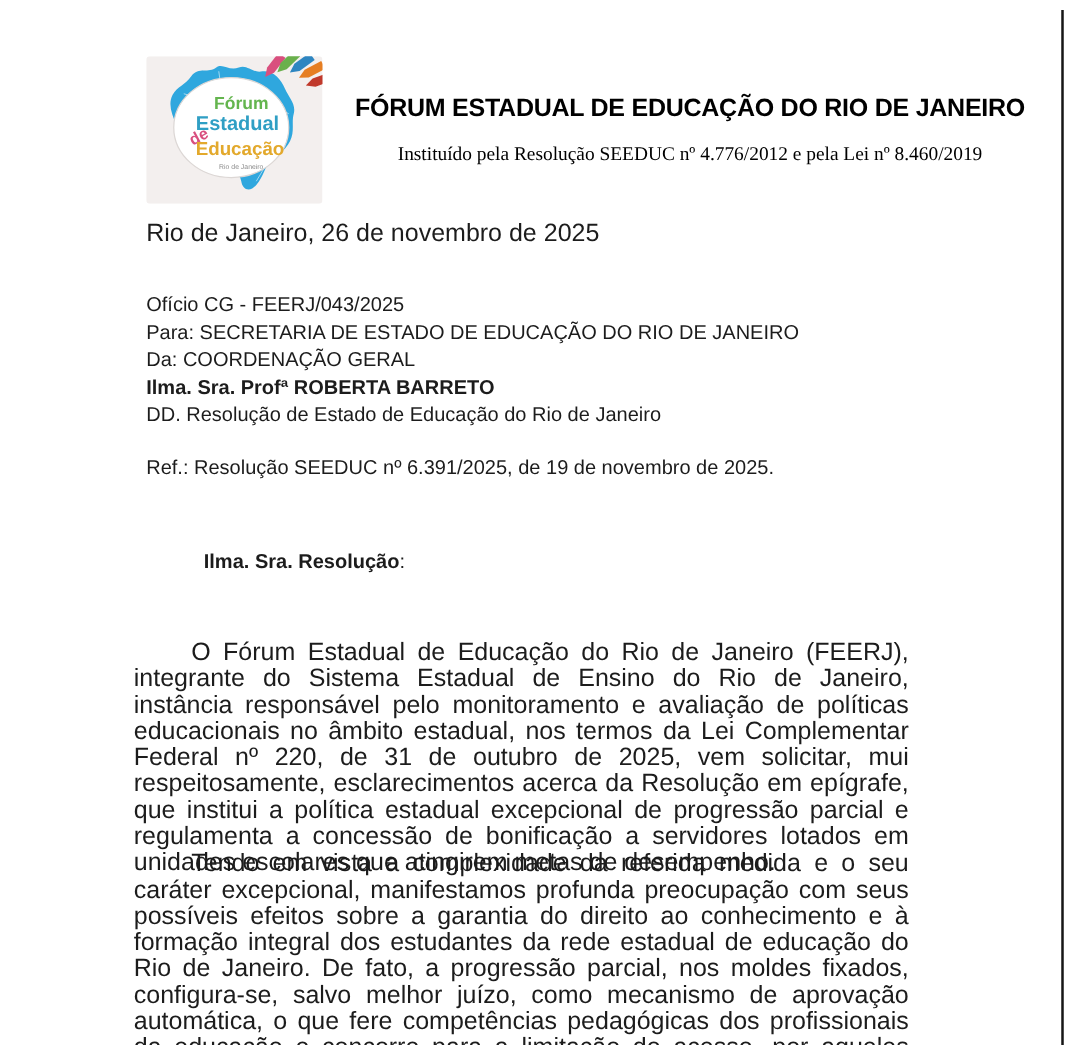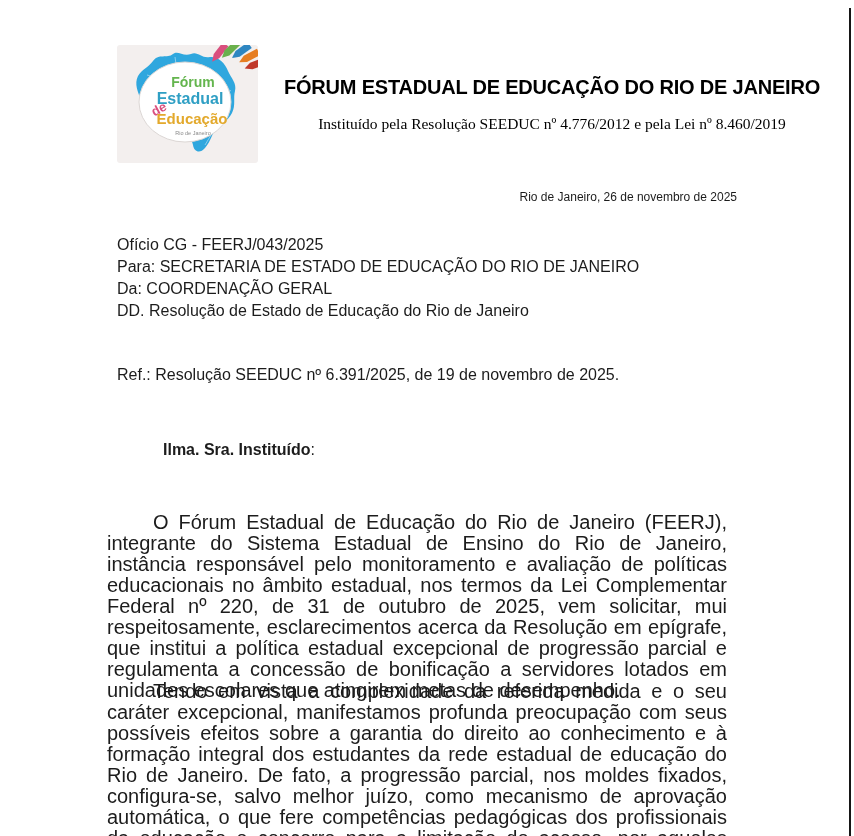--- a/index.html
+++ b/index.html
@@ -25,22 +25,22 @@
   .doc-title{
     font-weight:bold;font-size:20px;letter-spacing:-0.2px;color:#000;
     margin:0 0 16px 0;
   }
   .doc-subtitle{
     font-family:"Liberation Serif", serif;
     font-size:15.5px;color:#000;margin:12px;text-align:center;
   }
   
   .date-line{
-    position:absolute;left:117px;top:190px;width:620px;
-    text-align:right;font-size:12px;
+    position:absolute;left:117px;top:176px;width:620px;
+    font-size:20px;
   }
   .address-block{
     position:absolute;left:117px;top:234px;width:660px;
     font-size:16px;line-height:22px;
   }
   .ref-line{
     position:absolute;left:117px;top:366px;width:660px;font-size:16px;
   }
   .salutation{
     position:absolute;left:163px;top:441px;font-size:16px;font-weight:bold;
@@ -113,23 +113,24 @@
     <p class="doc-title">FÓRUM ESTADUAL DE EDUCAÇÃO DO RIO DE JANEIRO</p>
     <p class="doc-subtitle">Instituído pela Resolução SEEDUC nº 4.776/2012 e pela Lei nº 8.460/2019</p>
   </div>
 
   <div class="date-line">Rio de Janeiro, 26 de novembro de 2025</div>
 
   <div class="address-block">
     <div>Ofício CG - FEERJ/043/2025</div>
     <div>Para: SECRETARIA DE ESTADO DE EDUCAÇÃO DO RIO DE JANEIRO</div>
     <div>Da: COORDENAÇÃO GERAL</div>
+    <div class="bold">Ilma. Sra. Profª ROBERTA BARRETO</div>
     <div>DD. Resolução de Estado de Educação do Rio de Janeiro</div>
   </div>
 
   <div class="ref-line">Ref.: Resolução SEEDUC nº 6.391/2025, de 19 de novembro de 2025.</div>
 
-  <div class="salutation"><span>Ilma. Sra. Instituído</span><span class="punct">:</span></div>
+  <div class="salutation"><span>Ilma. Sra. Resolução</span><span class="punct">:</span></div>
 
   <p class="para para-1">O Fórum Estadual de Educação do Rio de Janeiro (FEERJ), integrante do Sistema Estadual de Ensino do Rio de Janeiro, instância responsável pelo monitoramento e avaliação de políticas educacionais no âmbito estadual, nos termos da Lei Complementar Federal nº 220, de 31 de outubro de 2025, vem solicitar, mui respeitosamente, esclarecimentos acerca da Resolução em epígrafe, que institui a política estadual excepcional de progressão parcial e regulamenta a concessão de bonificação a servidores lotados em unidades escolares que atingirem metas de desempenho.</p>
   <p class="para para-2">Tendo em vista a complexidade da referida medida e o seu caráter excepcional, manifestamos profunda preocupação com seus possíveis efeitos sobre a garantia do direito ao conhecimento e à formação integral dos estudantes da rede estadual de educação do Rio de Janeiro. De fato, a progressão parcial, nos moldes fixados, configura-se, salvo melhor juízo, como mecanismo de aprovação automática, o que fere competências pedagógicas dos profissionais da educação e concorre para a limitação do acesso, por aqueles estudantes, aos bens culturais socializados, de forma sistematizada, pela escola.</p>
 
 </div>
 
 </body></html>

